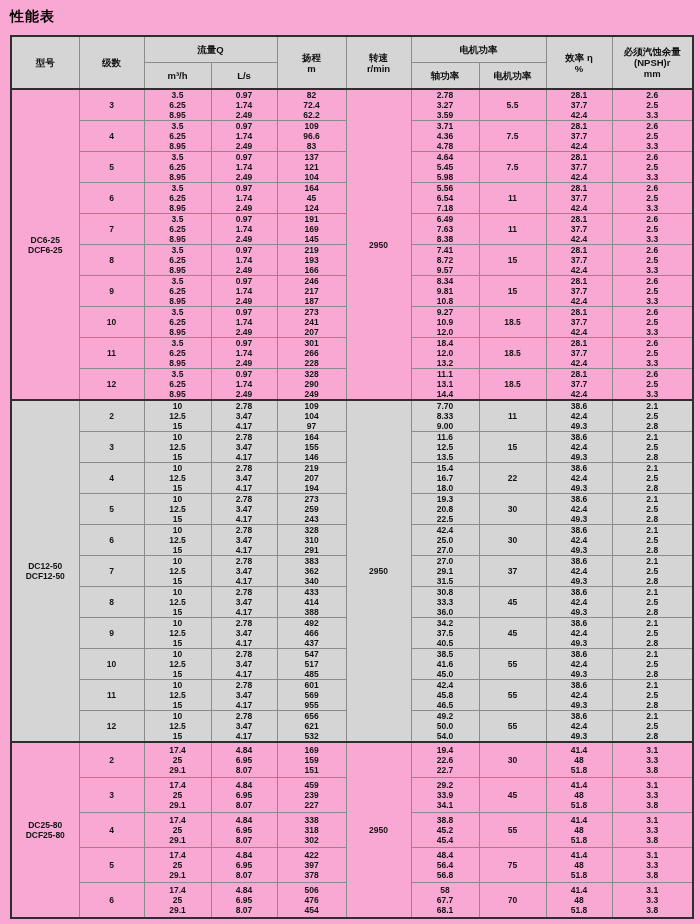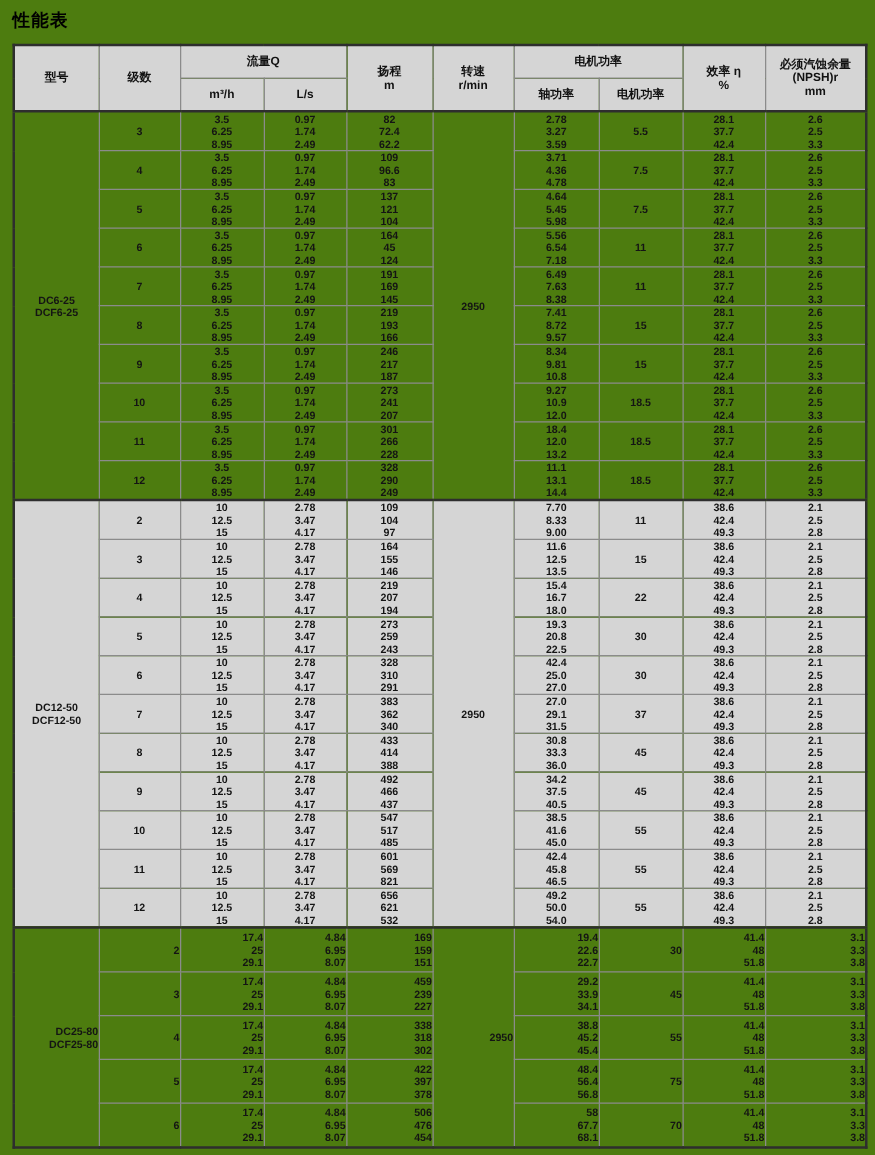--- a/index.html
+++ b/index.html
@@ -5,21 +5,21 @@
   html, body {
     margin: 0;
     padding: 0;
     background: #ffffff;
     font-family: "Liberation Sans", sans-serif;
   }
   .page {
     position: relative;
     width: 700px;
     height: 924px;
-    background: #4d7c0f;
+    background: #f9a8d4;
     box-sizing: border-box;
     padding: 6px 8px 0 10px;
   }
   .doc-title {
     font-size: 14px;
     font-weight: bold;
     color: #000000;
     margin: 2px 0 9px 0;
     letter-spacing: 1px;
   }
@@ -46,21 +46,21 @@
     line-height: 11px;
     height: 25px;
   }
   .spec-table td {
     font-size: 8.5px;
     font-weight: bold;
     color: #141414;
     line-height: 10px;
   }
   tr.row-norm td { height: 30px; }
-  tr.row-tall td { height: 34px; text-align: right; }
+  tr.row-tall td { height: 34px; }
   tr.shaded td { background: #d5d5d5; }
   tr.group-start td { border-top: 2px solid #2e2e2e; }
   .spec-table thead { border-bottom: 2px solid #2e2e2e; }
 </style>
 </head>
 <body>
 
 <div class="page">
   <div class="doc-title">性能表</div>
 
@@ -528,21 +528,21 @@
         <tr class="row-norm shaded">
           <td>11</td>
           <td>10
 12.5
 15</td>
           <td>2.78
 3.47
 4.17</td>
           <td>601
 569
-821</td>
+955</td>
           <td>42.4
 45.8
 46.5</td>
           <td>55</td>
           <td>38.6
 42.4
 49.3</td>
           <td>2.1
 2.5
 2.8</td>

